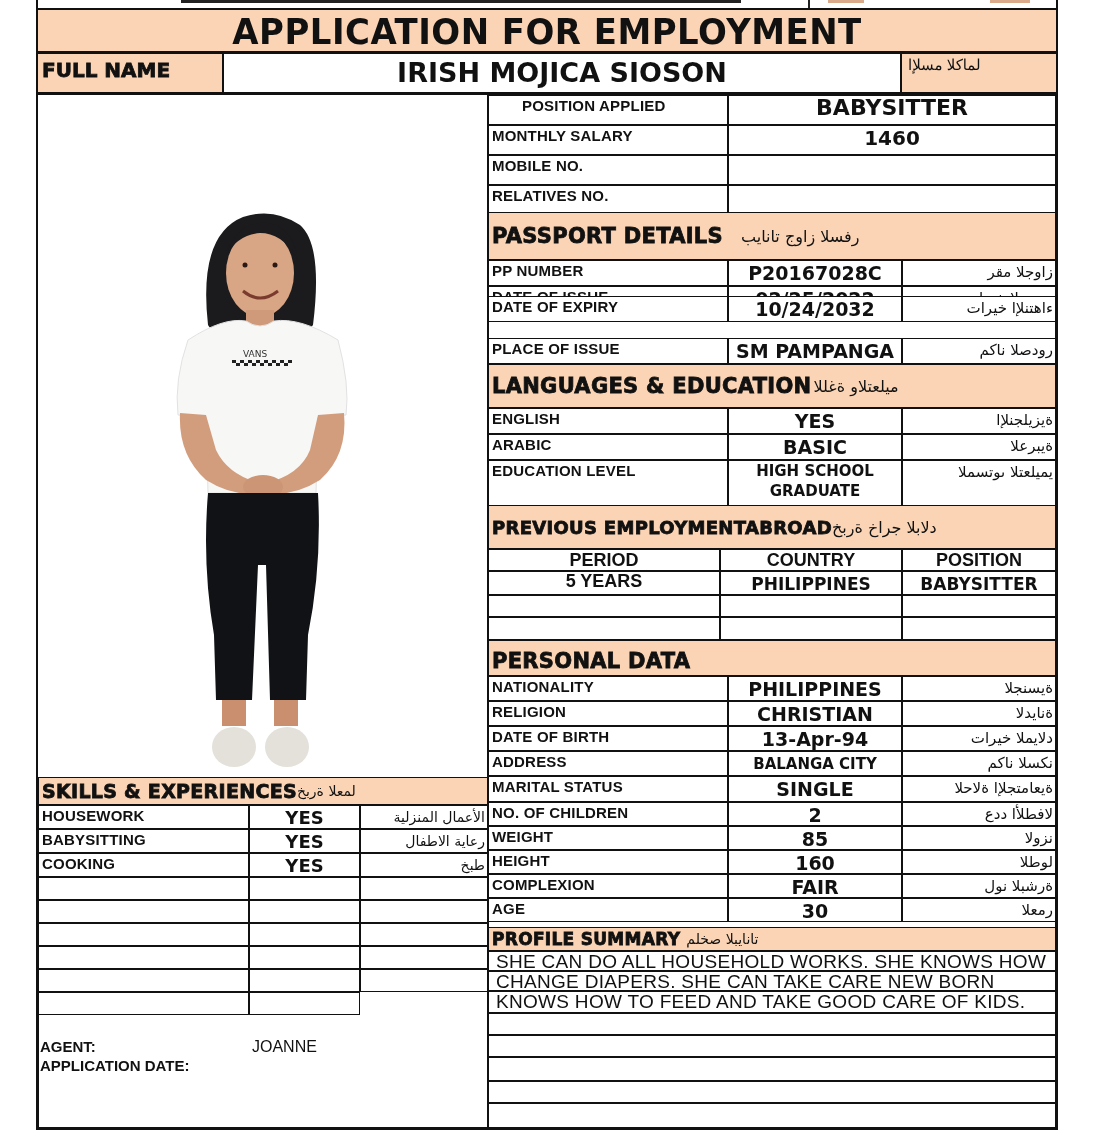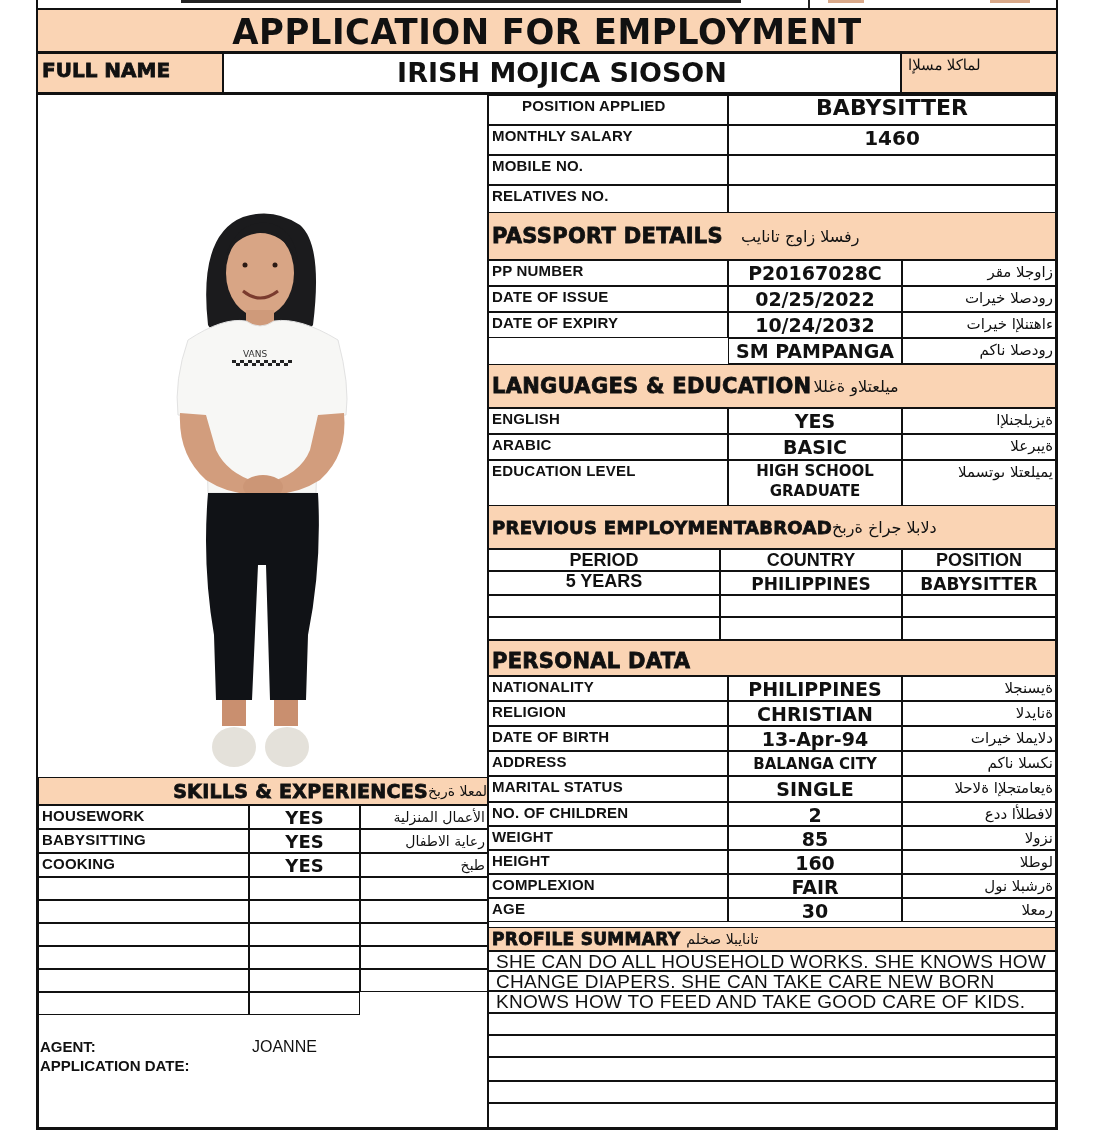--- a/index.html
+++ b/index.html
@@ -145,32 +145,35 @@
       <div class="cell" style="left: 0px; top: 0px; width: 240px; height: 26px;">
         <div class="lbl">DATE OF ISSUE</div>
       </div>
       <div class="cell" style="left: 240px; top: 0px; width: 174px; height: 26px;">
         <div class="val">02/25/2022</div>
       </div>
       <div class="cell" style="left: 414px; top: 0px; width: 154px; height: 26px;">
         <div class="ar">رودصلا خيرات</div>
       </div>
     </div>
-    <div style="position: absolute; left: 488px; top: 312px; width: 568px; height: 44px; padding-left: 24px;">
+    <div style="position: absolute; left: 488px; top: 296px; width: 568px; height: 44px; padding-left: 24px;">
       <div class="cell" style="left: 0px; top: 0px; width: 240px; height: 26px;">
         <div class="lbl">DATE OF EXPIRY</div>
       </div>
       <div class="cell" style="left: 240px; top: 0px; width: 174px; height: 26px;">
         <div class="val">10/24/2032</div>
       </div>
       <div class="cell" style="left: 414px; top: 0px; width: 154px; height: 26px;">
         <div class="ar">ءاهتنلإا خيرات</div>
       </div>
     </div>
     <div style="position: absolute; left: 488px; top: 338px; width: 568px; height: 26px;">
+      <div class="cell" style="left: 0px; top: 0px; width: 240px; height: 26px;">
+        <div class="lbl">PLACE OF ISSUE</div>
+      </div>
       <div class="cell" style="left: 240px; top: 0px; width: 174px; height: 26px;">
         <div class="val">SM PAMPANGA</div>
       </div>
       <div class="cell" style="left: 414px; top: 0px; width: 154px; height: 26px;">
         <div class="ar">رودصلا ناكم</div>
       </div>
     </div>
   </div>
 
 <div class="sec" style="left:488px;top:364px;width:568px;height:44px;">
@@ -389,21 +392,21 @@
     <div class="summary-line" style="top: 951px; height: 20px;">SHE CAN DO ALL HOUSEHOLD WORKS. SHE KNOWS HOW TO</div>
     <div class="summary-line" style="top: 971px; height: 20px;">CHANGE DIAPERS. SHE CAN TAKE CARE NEW BORN BABY. SHE</div>
     <div class="summary-line" style="top: 991px; height: 22px;">KNOWS HOW TO FEED AND TAKE GOOD CARE OF KIDS.</div>
     <div class="summary-line" style="top: 1013px; height: 22px;"></div>
     <div class="summary-line" style="top: 1035px; height: 22px;"></div>
     <div class="summary-line" style="top: 1057px; height: 24px;"></div>
     <div class="summary-line" style="top: 1081px; height: 22px;"></div>
     <div class="summary-line" style="top: 1103px; height: 25px;"></div>
   </div>
 
-<div class="sec" style="left:38px;top:777px;width:450px;height:28px;font-size:19px;justify-content:flex-end;">
+<div class="sec" style="left:38px;top:777px;width:450px;height:28px;font-size:19px;">
   <span>SKILLS &amp; EXPERIENCES</span>
   <span class="arsub" style="margin-left:0;font-size:14px;">لمعلا ةربخ</span>
 </div>
 <div id="skill-rows">
     <div style="position: absolute; left: 38px; top: 805px; width: 450px; height: 24px;">
       <div class="cell" style="left: 0px; top: 0px; width: 211px; height: 24px;">
         <div class="lbl">HOUSEWORK</div>
       </div>
       <div class="cell" style="left: 211px; top: 0px; width: 111px; height: 24px;">
         <div class="val" style="font-size: 18px; line-height: 24px;">YES</div>

